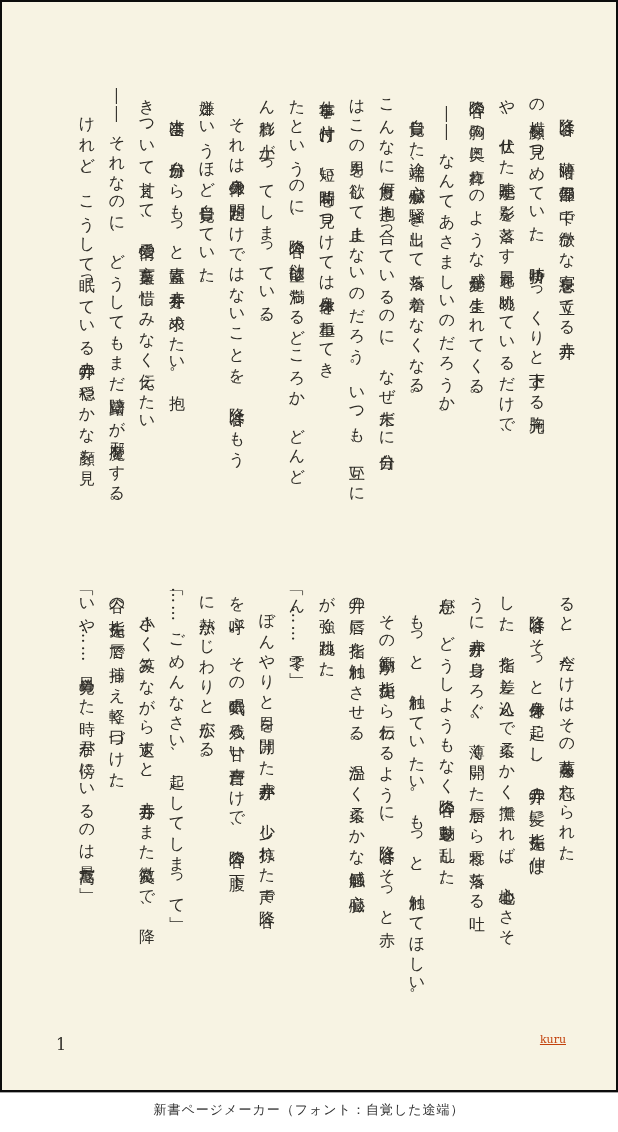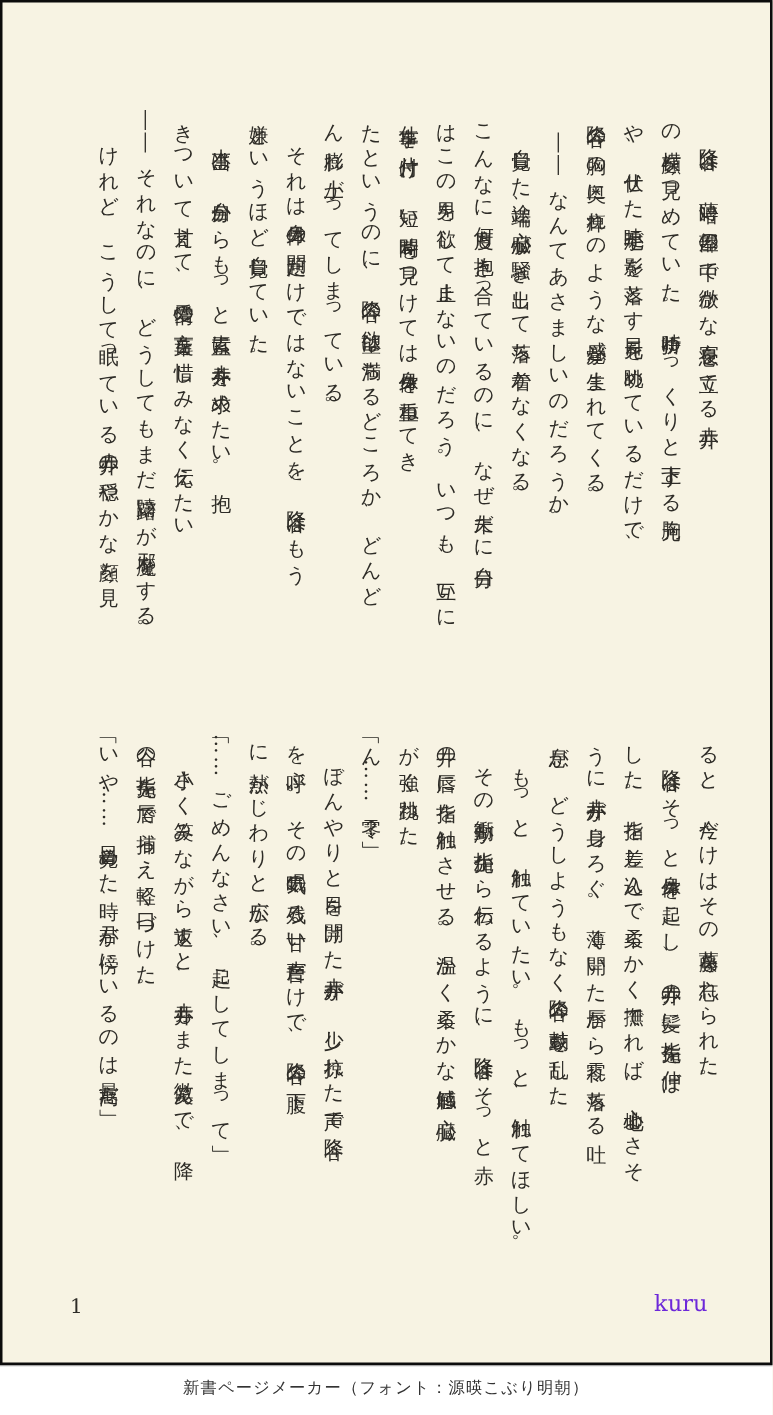--- a/index.html
+++ b/index.html
@@ -29,21 +29,21 @@
   }
   .vblock div{display:block;}
   .block-upper{top:86px;right:34px;}
   .block-lower{top:583px;right:34px;}
   .pagenum{
     position:absolute;left:54px;top:1033px;
     font-size:16px;color:#2e2c27;
   }
   .author{
     position:absolute;right:50px;top:1031px;
-    font-size:18px;color:#6d28d9;
+    font-size:11px;color:#c2410c;text-decoration:underline;
   }
   .caption{
     position:absolute;left:0;right:0;top:1101px;
     text-align:center;
     font-size:13px;
     letter-spacing:1px;
     color:#333333;
   }
 </style>
 </head>
@@ -88,13 +88,13 @@
     <div>「……ごめんなさい、起こしてしまって」</div>
     <div>　小さく笑みながら返すと、赤井もまた微笑んで、降</div>
     <div>谷の指先を唇で捕らえ軽く口づけた。</div>
     <div>「いや……目覚めた時、君が傍にいるのは最高だ」</div>
   </div>
 
   <div class="pagenum">1</div>
   <div class="author">kuru</div>
 </div>
 
-<div class="caption">新書ページメーカー（フォント：源暎こぶり明朝）</div>
+<div class="caption">新書ページメーカー（フォント：自覚した途端）</div>
 
 </body></html>

